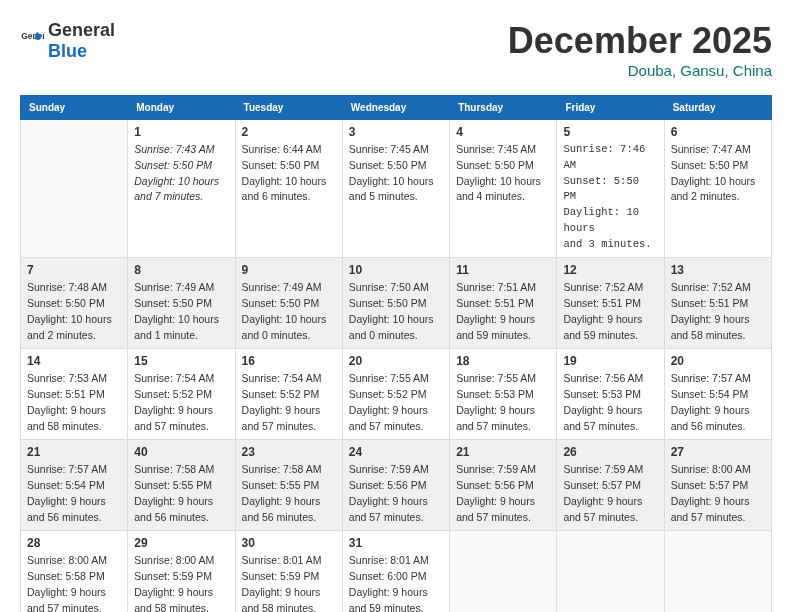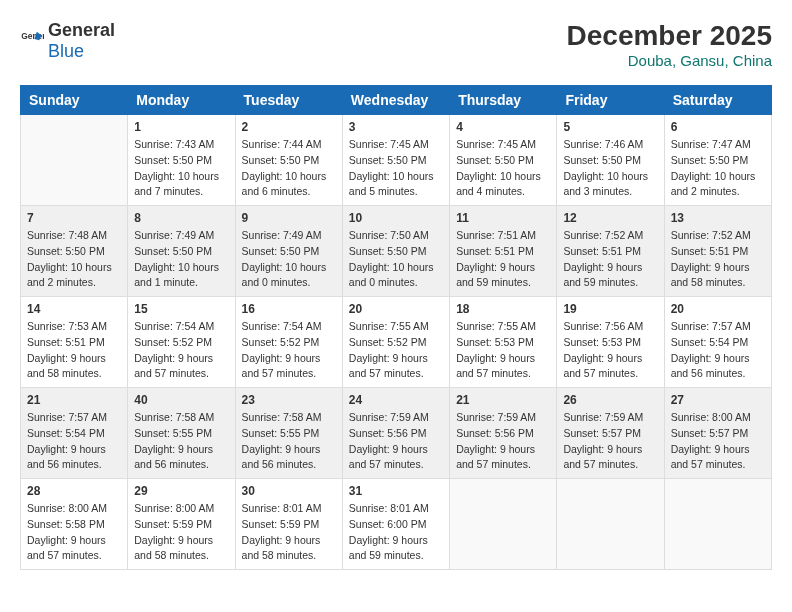--- a/index.html
+++ b/index.html
@@ -22,39 +22,39 @@
       gap: 4px;
     }
     .logo-icon {
       width: 24px;
       height: 24px;
     }
     .title-block {
       text-align: right;
     }
     .month-year {
-      font-size: 28px;
+      font-size: 36px;
       font-weight: bold;
       color: #333;
     }
     .location {
       font-size: 15px;
       color: #0f766e;
     }
     .calendar {
       width: 100%;
       border-collapse: collapse;
       border: 1px solid #ccc;
     }
     .calendar th {
       background-color: #1a6bb5;
       color: #fff;
       text-align: left;
       padding: 6px 8px;
-      font-size: 14px;
+      font-size: 10px;
       border: 1px solid #1a6bb5;
     }
     .calendar td {
       vertical-align: top;
       padding: 5px 6px;
       font-size: 10.5px;
       color: #333;
       border: 1px solid #ddd;
       width: calc(100% / 7);
       min-height: 80px;
@@ -84,21 +84,21 @@
 <div class="header">
   <div class="logo">
     <div>
       <svg class="logo-icon" viewBox="0 0 40 40" xmlns="http://www.w3.org/2000/svg">
         <text x="2" y="20" font-size="14" font-weight="bold" fill="#333">General</text>
         <path d="M28 8 L36 14 L32 22 L24 20 Z" fill="#1a6bb5"></path>
       </svg>
     </div>
     <div>
       <span style="font-size:18px;font-weight:bold;color:#333;">General</span><br>
-      <span style="font-size:18px;font-weight:normal;color:#1a6bb5;">Blue</span>
+      <span style="font-size:18px;font-weight:bold;color:#1a6bb5;">Blue</span>
     </div>
   </div>
   <div class="title-block">
     <div class="month-year">December 2025</div>
     <div class="location">Douba, Gansu, China</div>
   </div>
 </div>
 
 <table class="calendar">
   <thead>
@@ -110,49 +110,49 @@
         <th>Thursday</th>
         <th>Friday</th>
         <th>Saturday</th>
       </tr>
   </thead>
   <tbody id="calendar-body">
   <tr>
         <td class="empty"></td>
         <td>
           <span class="day-number">1</span>
-          <div class="day-info" style="white-space: pre-line;">Sunrise: 7:43 AM
+          <div class="day-info" style="white-space: pre-line; font-style: italic;">Sunrise: 7:43 AM
 Sunset: 5:50 PM
 Daylight: 10 hours
 and 7 minutes.</div>
         </td>
         <td>
           <span class="day-number">2</span>
-          <div class="day-info" style="white-space: pre-line;">Sunrise: 7:44 AM
+          <div class="day-info" style="white-space: pre-line;">Sunrise: 6:44 AM
 Sunset: 5:50 PM
 Daylight: 10 hours
 and 6 minutes.</div>
         </td>
         <td>
           <span class="day-number">3</span>
           <div class="day-info" style="white-space: pre-line;">Sunrise: 7:45 AM
 Sunset: 5:50 PM
 Daylight: 10 hours
 and 5 minutes.</div>
         </td>
         <td>
           <span class="day-number">4</span>
           <div class="day-info" style="white-space: pre-line;">Sunrise: 7:45 AM
 Sunset: 5:50 PM
 Daylight: 10 hours
 and 4 minutes.</div>
         </td>
         <td>
           <span class="day-number">5</span>
-          <div class="day-info" style="white-space: pre-line;">Sunrise: 7:46 AM
+          <div class="day-info" style="white-space: pre-line; font-family: Liberation Mono, monospace;">Sunrise: 7:46 AM
 Sunset: 5:50 PM
 Daylight: 10 hours
 and 3 minutes.</div>
         </td>
         <td>
           <span class="day-number">6</span>
           <div class="day-info" style="white-space: pre-line;">Sunrise: 7:47 AM
 Sunset: 5:50 PM
 Daylight: 10 hours
 and 2 minutes.</div>

